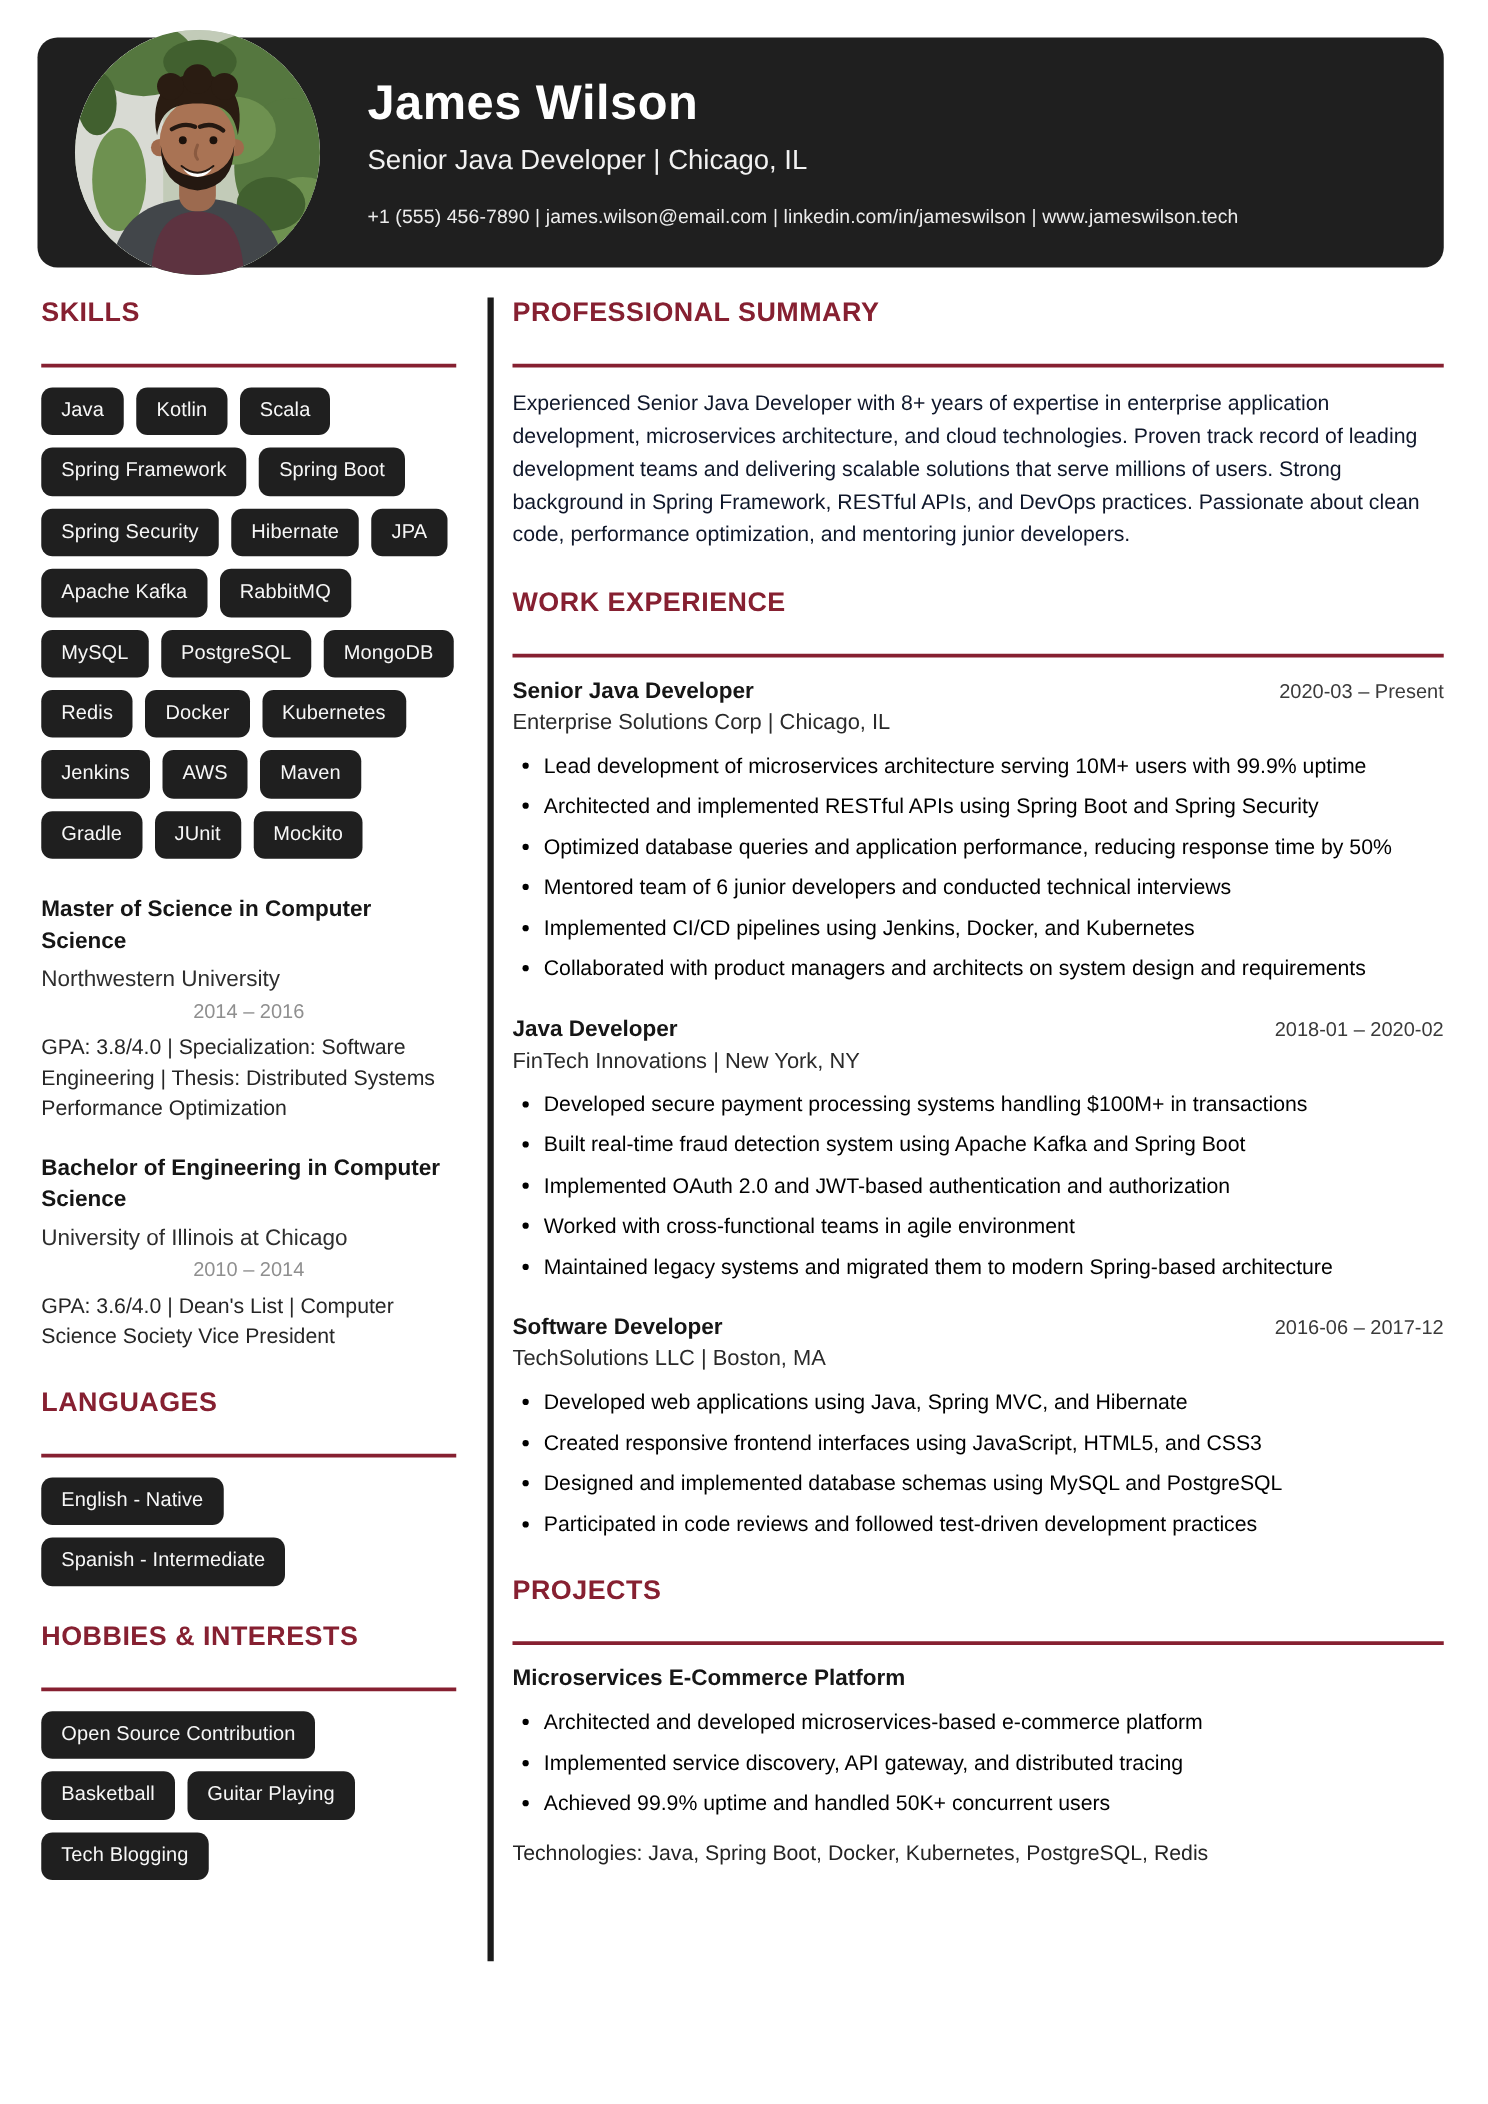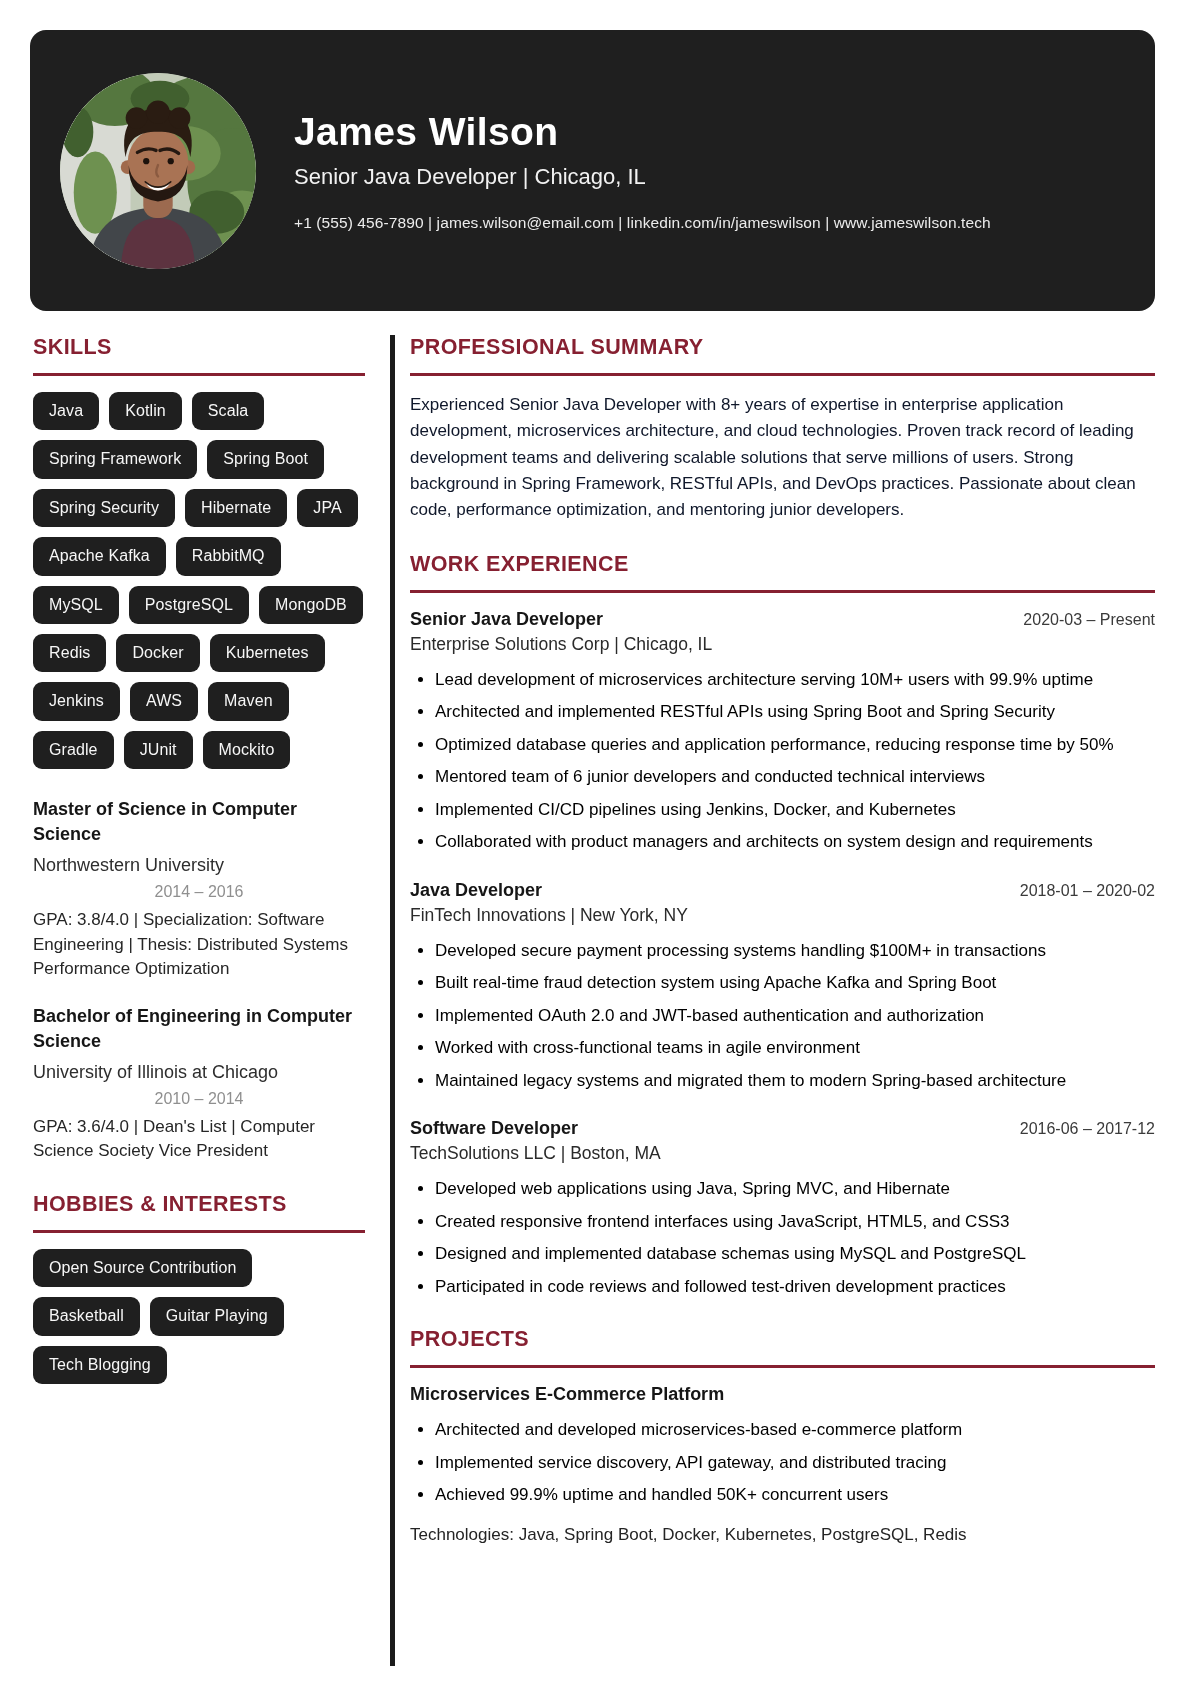--- a/index.html
+++ b/index.html
@@ -9,21 +9,21 @@
     height: 1683px;
     background: #ffffff;
     font-family: "Liberation Sans", "DejaVu Sans", sans-serif;
     color: #242424;
     overflow: hidden;
   }
 
   
   .header {
     margin: 30px 35px 0 30px;
-    height: 281px;
+    height: 184px;
     background: #1f1f1f;
     border-radius: 16px;
     display: flex;
     align-items: center;
     padding: 0 40px 0 30px;
     gap: 38px;
   }
   .photo {
     width: 196px; height: 196px;
     border-radius: 50%;
@@ -59,21 +59,21 @@
   }
   .right-col { flex: 1 1 auto; margin-left: 15px; min-width: 0; }
 
   .section { margin-bottom: 28px; }
   .section-heading {
     color: #862031;
     font-size: 21.5px;
     font-weight: 700;
     letter-spacing: 0.4px;
     margin: 0 0 16px;
-    padding-bottom: 13px;
+    padding-bottom: 28px;
     border-bottom: 3px solid #862031;
   }
 
   
   .pills { display: flex; flex-wrap: wrap; column-gap: 10px; row-gap: 10px; }
   .pill {
     background: #1f1f1f;
     color: #f7f7f7;
     font-size: 16px;
     font-weight: 500;
@@ -208,20 +208,27 @@
         </div>
           <div class="edu-entry">
           <div class="edu-degree">Bachelor of Engineering in Computer Science</div>
           <div class="edu-school">University of Illinois at Chicago</div>
           <div class="edu-years">2010 – 2014</div>
           <div class="edu-details">GPA: 3.6/4.0 | Dean's List | Computer Science Society Vice President</div>
         </div>
         </div>
     </div>
 
+    <div class="section">
+      <h2 class="section-heading">LANGUAGES</h2>
+      <div class="pills">
+          <span class="pill">English - Native</span>
+          <span class="pill">Spanish - Intermediate</span>
+        </div>
+    </div>
 
     <div class="section">
       <h2 class="section-heading">HOBBIES &amp; INTERESTS</h2>
       <div class="pills">
           <span class="pill">Open Source Contribution</span>
           <span class="pill">Basketball</span>
           <span class="pill">Guitar Playing</span>
           <span class="pill">Tech Blogging</span>
         </div>
     </div>

